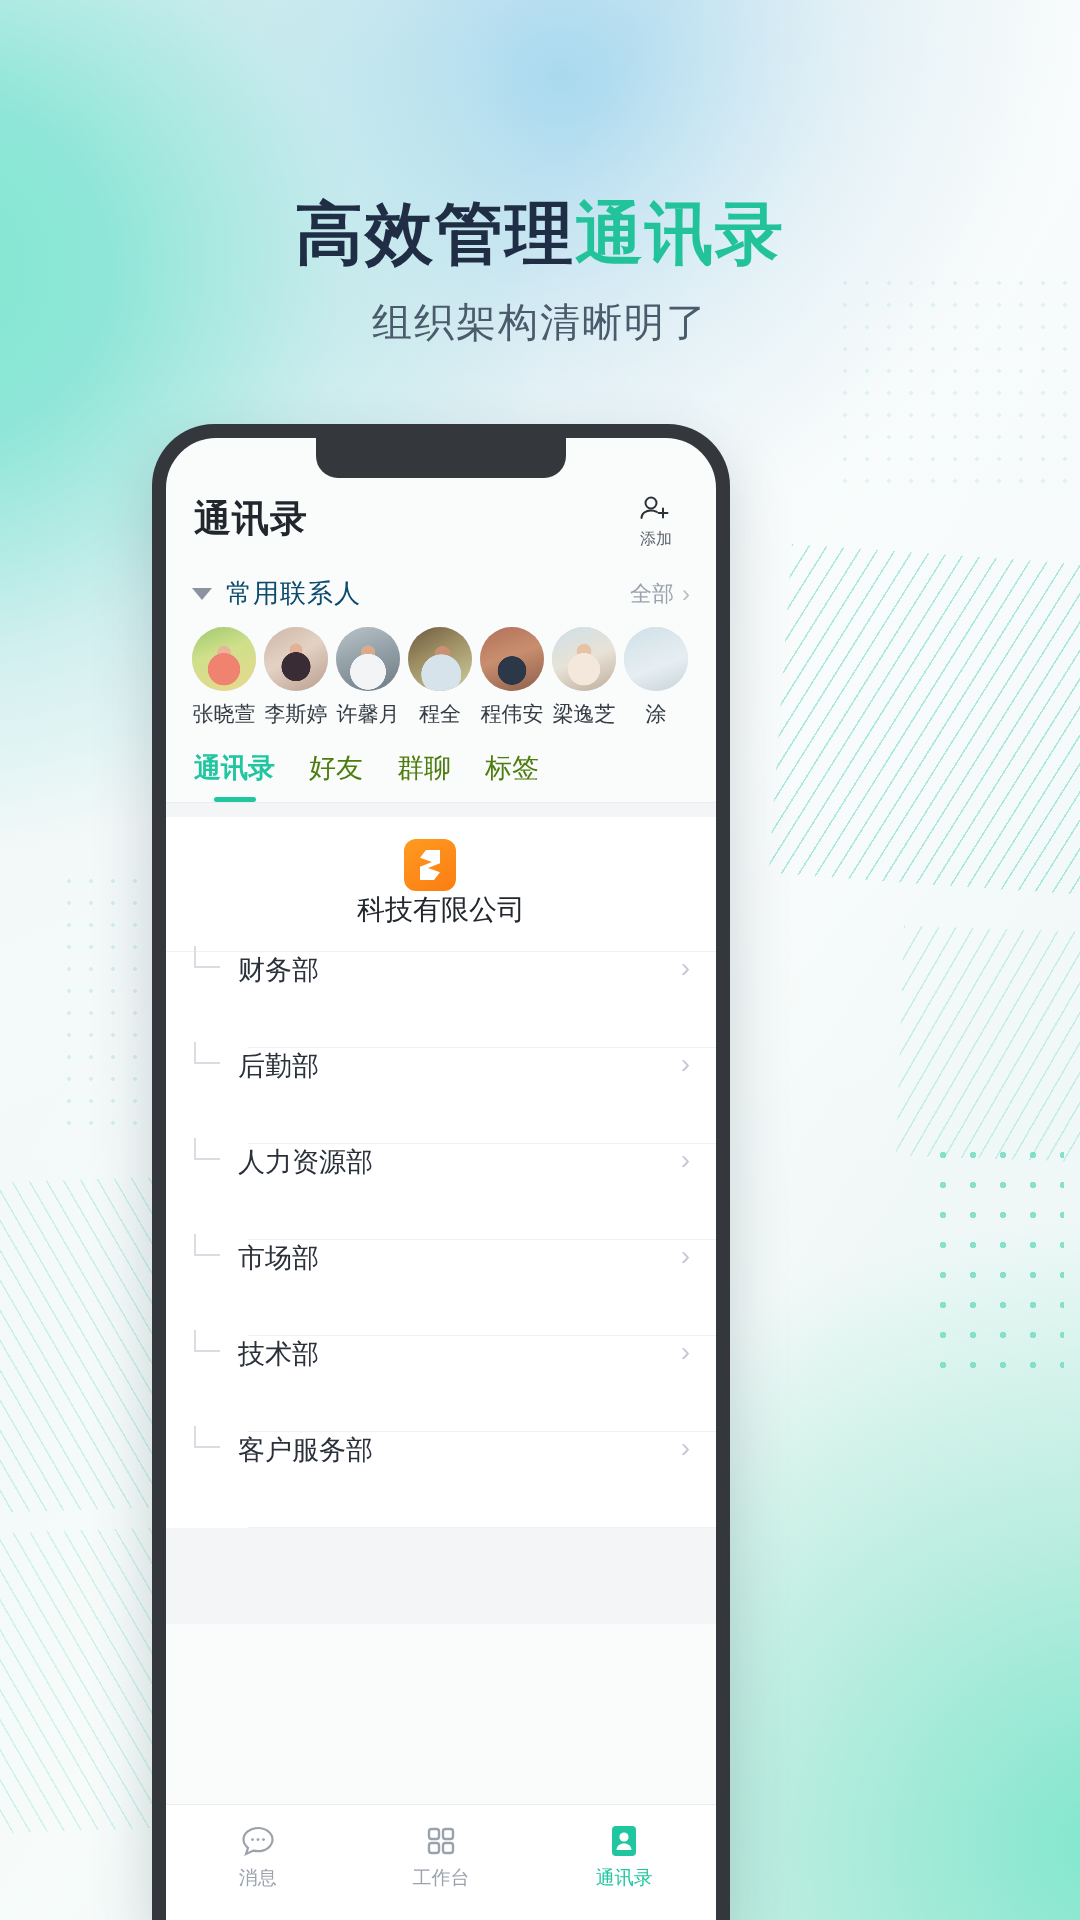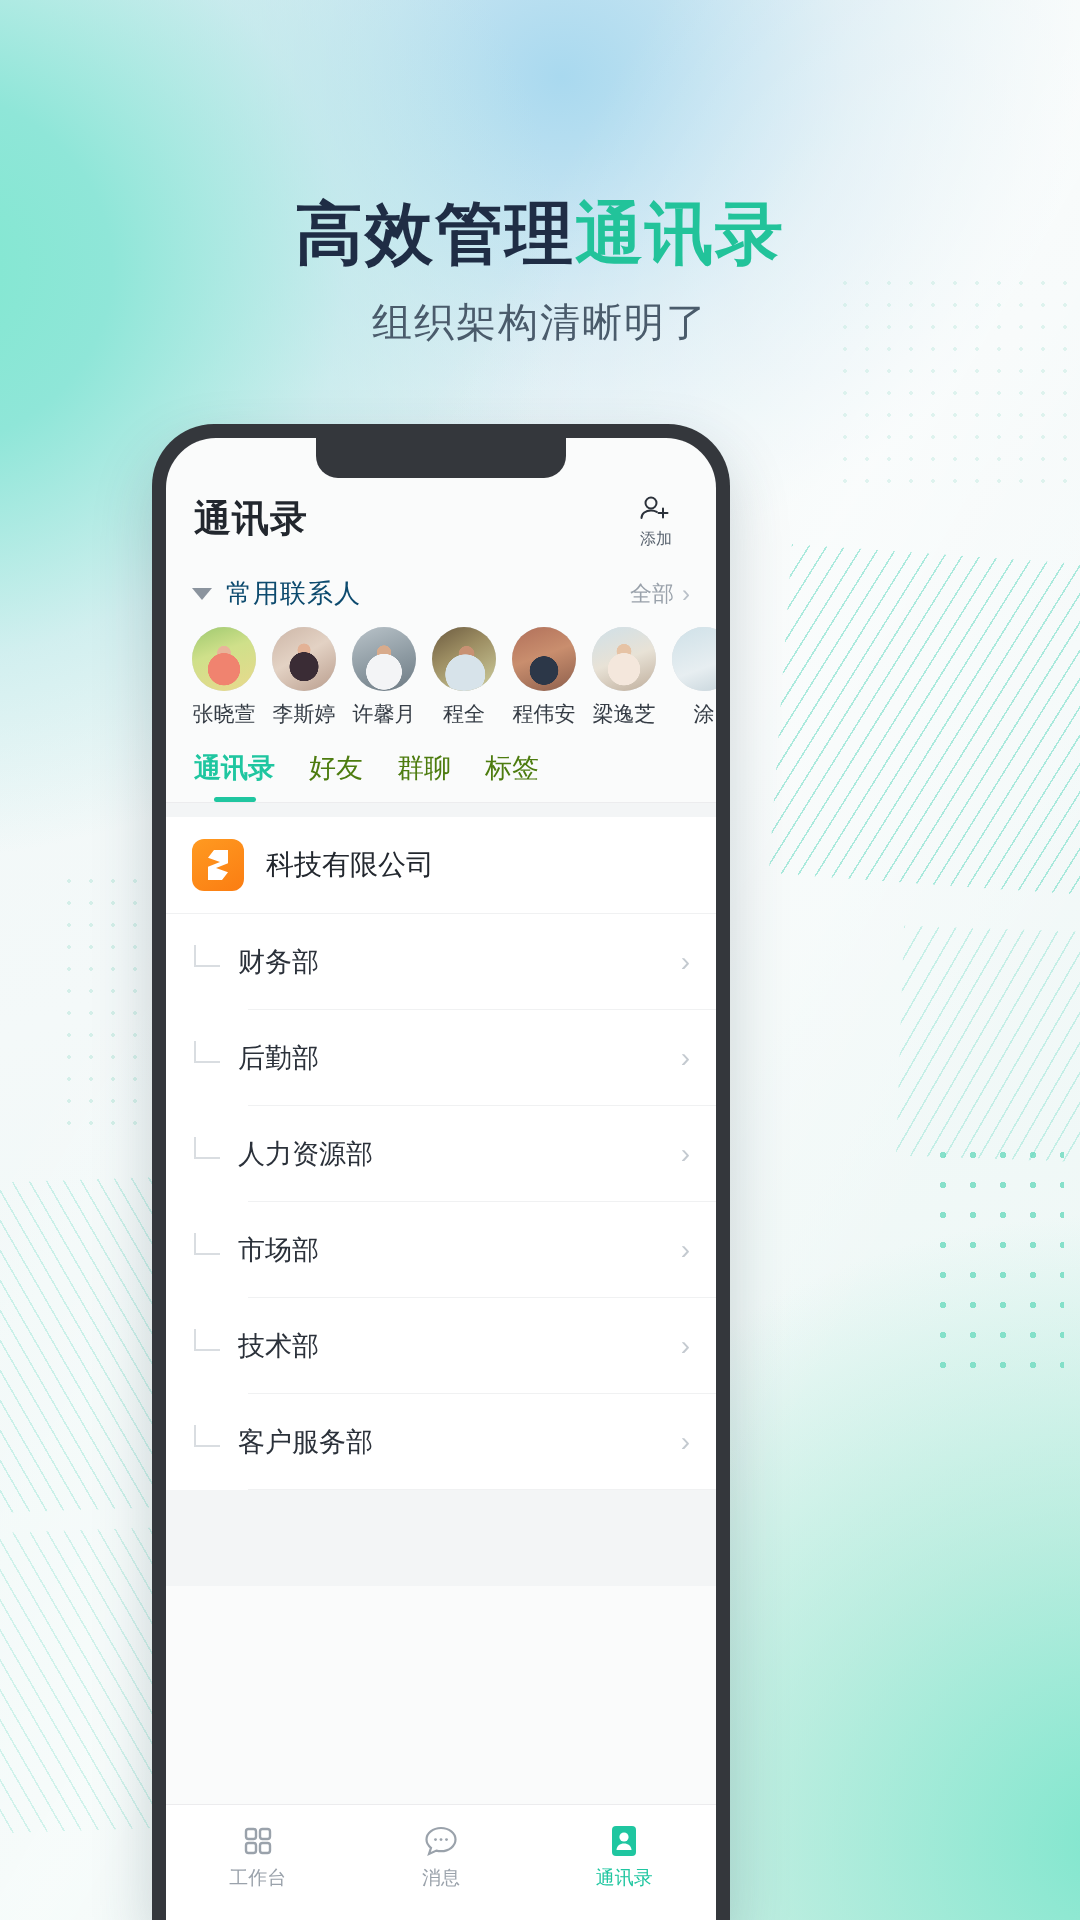--- a/index.html
+++ b/index.html
@@ -109,21 +109,21 @@
   }
   .caret {
     width:0;height:0;border-left:10px solid transparent;border-right:10px solid transparent;
     border-top:12px solid #8b949e; margin-right:14px;
   }
   .freq-title { font-size:26px; color:#0c4a6e; font-weight:normal; letter-spacing:1px; }
   .freq-all { margin-left:auto; display:flex; align-items:center; font-size:22px; color:#9aa2ab; }
   .freq-all .chev { margin-left:8px; color:#b9c0c8; font-size:24px; }
 
   .avatars {
-    display:flex; padding:16px 0 0 22px; gap:8px; overflow:hidden;align-items:center;
+    display:flex; padding:16px 0 0 22px; gap:0; overflow:hidden;align-items:center;
   }
   .av-cell { width:72px; flex:0 0 auto; text-align:center; }
   .av {
     width:64px;height:64px;border-radius:50%;margin:0 auto;overflow:hidden;
     position:relative; background:#d7dce1;
   }
   .av i { position:absolute; inset:0; display:block; }
   .av-name { margin-top:9px; font-size:21px; color:#353c45; white-space:nowrap; }
 
   
@@ -162,36 +162,36 @@
   .tab.active { color:#1fc6a0; font-weight:bold; }
   .tab.active::after {
     content:""; position:absolute; left:50%; transform:translateX(-50%);
     bottom:0; width:42px; height:5px; border-radius:3px; background:#1fc6a0;
   }
   .tab-gap { height:14px; background:#f3f5f6; }
 
   
   .company {
     display:flex; align-items:center; padding:22px 26px;
-    background:#fff; border-bottom:1px solid #f0f1f2;
+    background:#fff; border-bottom:1px solid #f0f1f2;flex-direction:column;
   }
   .logo {
     width:52px;height:52px;border-radius:12px;margin-right:22px;
     background:linear-gradient(150deg,#ff9a21 0%,#fb7d12 100%);
     position:relative; flex:0 0 auto;
   }
   .logo::before {
     content:""; position:absolute; left:16px; top:11px; width:20px; height:30px;
     background:#fff;
     clip-path:polygon(100% 0,30% 0,0 26%,60% 40%,0 56%,0 100%,70% 100%,100% 74%,40% 60%,100% 44%);
   }
   .company-name { font-size:28px; color:#22272e; }
 
   .dept {
-    display:flex; align-items:center;
+    display:flex; 
     height:96px; padding:0 26px 0 28px;
     background:#fff; position:relative;
   }
   .dept + .dept::before,
   .dept::before {
     content:""; position:absolute; left:82px; right:0; bottom:0; height:1px; background:#f0f1f2;
   }
   .branch {
     width:26px; height:22px; margin-right:18px; flex:0 0 auto;
     border-left:2px solid #d9dde1; border-bottom:2px solid #d9dde1;
@@ -350,39 +350,39 @@
       <span class="branch"></span>
       <span class="dept-name">客户服务部</span>
       <span class="dept-chev">›</span>
     </div>
 
     <div class="list-pad"></div>
 
     <div class="botnav">
       <div class="nav-item">
         <span class="nic">
+          <svg width="36" height="34" viewBox="0 0 36 34" fill="none" stroke="#9aa2ab" stroke-width="2.2" stroke-linecap="round">
+            <path d="M18 4c8 0 14.5 5.2 14.5 11.6S26 27.2 18 27.2c-1.6 0-3.2-.2-4.6-.6L6 30l2-6.2C5.1 21.6 3.5 18.8 3.5 15.6 3.5 9.2 10 4 18 4z"></path>
+            <circle cx="12.5" cy="15.6" r="1.4" fill="#9aa2ab" stroke="none"></circle>
+            <circle cx="18" cy="15.6" r="1.4" fill="#9aa2ab" stroke="none"></circle>
+            <circle cx="23.5" cy="15.6" r="1.4" fill="#9aa2ab" stroke="none"></circle>
+          </svg>
+        </span>
+        <span class="nlbl">消息</span>
+      </div>
+      <div class="nav-item">
+        <span class="nic">
           <svg width="32" height="32" viewBox="0 0 32 32" fill="none" stroke="#9aa2ab" stroke-width="2.4">
             <rect x="4" y="4" width="10" height="10" rx="2.5"></rect>
             <rect x="18" y="4" width="10" height="10" rx="2.5"></rect>
             <rect x="4" y="18" width="10" height="10" rx="2.5"></rect>
             <rect x="18" y="18" width="10" height="10" rx="2.5"></rect>
           </svg>
         </span>
         <span class="nlbl">工作台</span>
-      </div>
-      <div class="nav-item">
-        <span class="nic">
-          <svg width="36" height="34" viewBox="0 0 36 34" fill="none" stroke="#9aa2ab" stroke-width="2.2" stroke-linecap="round">
-            <path d="M18 4c8 0 14.5 5.2 14.5 11.6S26 27.2 18 27.2c-1.6 0-3.2-.2-4.6-.6L6 30l2-6.2C5.1 21.6 3.5 18.8 3.5 15.6 3.5 9.2 10 4 18 4z"></path>
-            <circle cx="12.5" cy="15.6" r="1.4" fill="#9aa2ab" stroke="none"></circle>
-            <circle cx="18" cy="15.6" r="1.4" fill="#9aa2ab" stroke="none"></circle>
-            <circle cx="23.5" cy="15.6" r="1.4" fill="#9aa2ab" stroke="none"></circle>
-          </svg>
-        </span>
-        <span class="nlbl">消息</span>
       </div>
       <div class="nav-item active">
         <span class="nic">
           <svg width="32" height="34" viewBox="0 0 32 34" fill="none">
             <rect x="4" y="2" width="24" height="30" rx="4" fill="#1fc6a0"></rect>
             <circle cx="16" cy="13" r="4.6" fill="#ffffff"></circle>
             <path d="M8.5 26c0-4 3.4-6.6 7.5-6.6s7.5 2.6 7.5 6.6z" fill="#ffffff"></path>
           </svg>
         </span>
         <span class="nlbl">通讯录</span>

